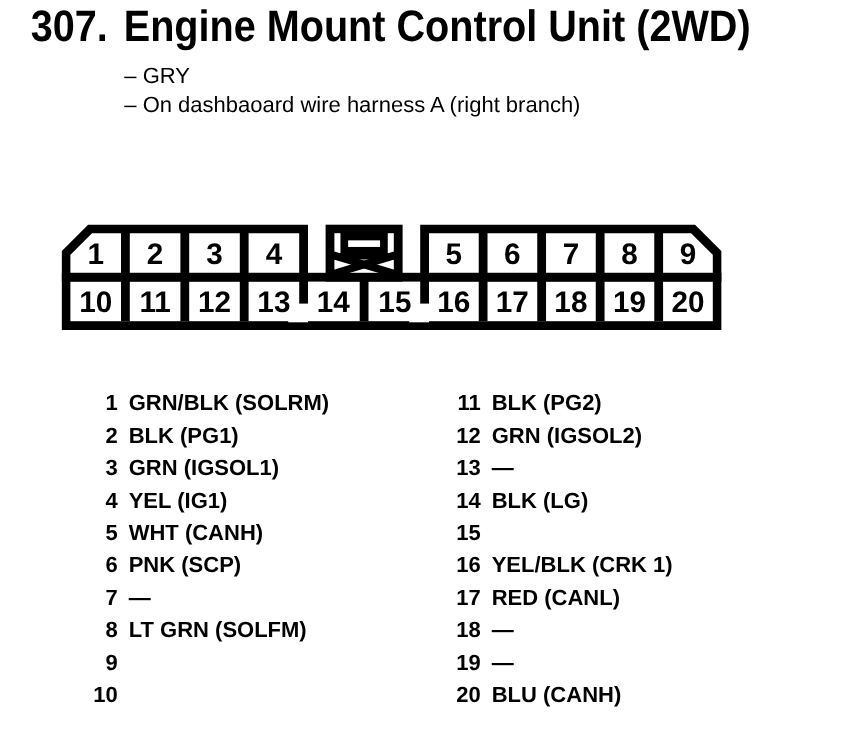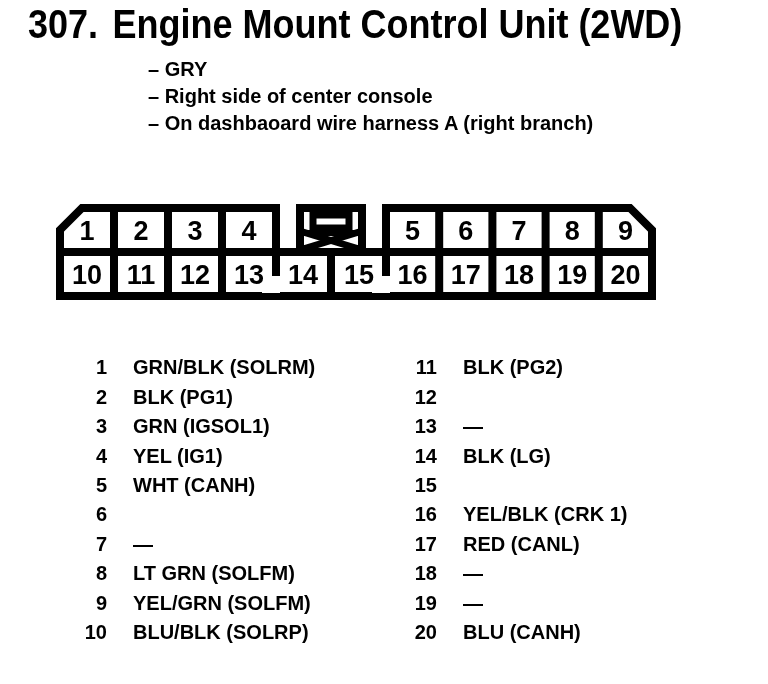--- a/index.html
+++ b/index.html
@@ -9,48 +9,47 @@
     font-family:"Liberation Sans", sans-serif;
   }
   .title-row {
     position:absolute; left:28px; top:2px;
     display:flex; gap:16px; white-space:nowrap;
     font-size:40px; font-weight:bold; line-height:44px;
     transform:scaleX(0.9); transform-origin:left top;
   }
   .details {
     position:absolute; left:113px; top:56px;
-    font-size:20px; font-weight:bold; line-height:27px; white-space:nowrap;margin-left:35px;
+    font-size:20px; font-weight:normal; line-height:27px; white-space:nowrap;
   }
   .connector-svg { position:absolute; left:56px; top:204px; }
   .pinlist { position:absolute; top:353px; font-size:20px; font-weight:bold; }
   .pinlist-left  { left:60px; }
   .pinlist-right { left:390px; }
   .pin-row { display:flex; align-items:center; height:29.45px; white-space:nowrap; }
   .pin-num { display:inline-block; width:47px; text-align:right; }
-  .pin-label { margin-left:26px; }
+  .pin-label { margin-left:10px; }
   svg text {
     font-family:"Liberation Sans", sans-serif;
     font-size:27px; font-weight:bold; fill:#000;
     text-anchor:middle;
   }
 </style>
 </head>
 <body>
 
 <div class="page">
 
   <div class="title-row">
     <span>307.</span>
     <span>Engine Mount Control Unit (2WD)</span>
   </div>
 
   <div class="details">
     <div class="detail-line">– GRY</div>
-    <div class="detail-line">– Right side of center console</div>
     <div class="detail-line">– On dashbaoard wire harness A (right branch)</div>
   </div>
 
   <svg class="connector-svg" width="600" height="96" viewBox="0 0 600 96">
 
     <g fill="#ffffff" stroke="#000000" stroke-width="8" stroke-linejoin="miter">
       <rect x="4" y="48" width="592" height="44"></rect>
       <path d="M 4 48 L 4 26 L 26 4 L 220 4 L 220 48 Z"></path>
       <path d="M 330 48 L 330 4 L 574 4 L 596 26 L 596 48 Z"></path>
       <rect x="244" y="4" width="62" height="44"></rect>
@@ -134,52 +133,52 @@
         <span class="pin-label">YEL (IG1)</span>
       </div>
 
       <div class="pin-row">
         <span class="pin-num">5</span>
         <span class="pin-label">WHT (CANH)</span>
       </div>
 
       <div class="pin-row">
         <span class="pin-num">6</span>
+        <span class="pin-label">PNK (SCP)</span>
       </div>
 
       <div class="pin-row">
         <span class="pin-num">7</span>
         <span class="pin-label">—</span>
       </div>
 
       <div class="pin-row">
         <span class="pin-num">8</span>
         <span class="pin-label">LT GRN (SOLFM)</span>
       </div>
 
       <div class="pin-row">
         <span class="pin-num">9</span>
-        <span class="pin-label">YEL/GRN (SOLFM)</span>
       </div>
 
       <div class="pin-row">
         <span class="pin-num">10</span>
-        <span class="pin-label">BLU/BLK (SOLRP)</span>
       </div>
     </div>
 
   <div class="pinlist pinlist-right">
 
       <div class="pin-row">
         <span class="pin-num">11</span>
         <span class="pin-label">BLK (PG2)</span>
       </div>
 
       <div class="pin-row">
         <span class="pin-num">12</span>
+        <span class="pin-label">GRN (IGSOL2)</span>
       </div>
 
       <div class="pin-row">
         <span class="pin-num">13</span>
         <span class="pin-label">—</span>
       </div>
 
       <div class="pin-row">
         <span class="pin-num">14</span>
         <span class="pin-label">BLK (LG)</span>

